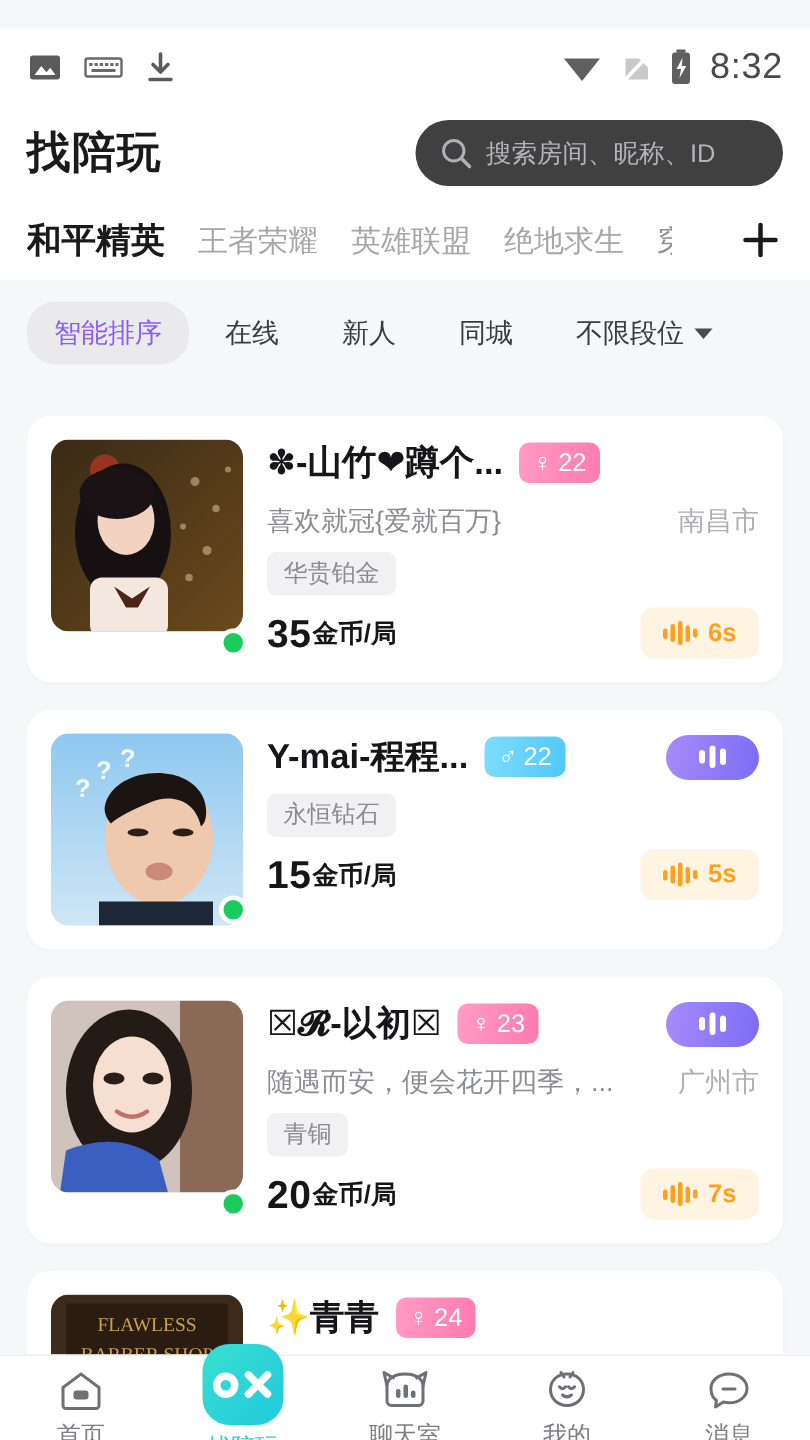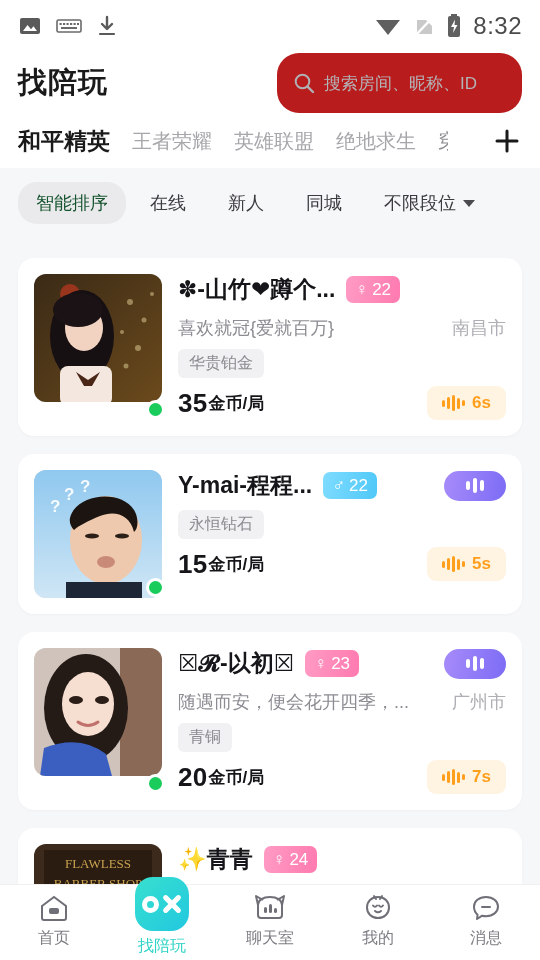--- a/index.html
+++ b/index.html
@@ -9,34 +9,35 @@
     background: #f6f7f9;
     overflow: hidden;
   }
   .phone { position: relative; width: 540px; height: 960px; background: #f6f7f9; }
 
   
   .statusbar {
     height: 52px; background: #ffffff;
     display: flex; align-items: center; justify-content: space-between;
     padding: 0 18px;
+    margin-top: 19px;
   }
   .sb-left { display: flex; align-items: center; gap: 14px; }
   .sb-right { display: flex; align-items: center; gap: 11px; }
   .sb-time { font-size: 24px; color: #4a4a4a; font-weight: 400; letter-spacing: .5px; }
   .ico { display: inline-flex; align-items: center; justify-content: center; }
 
   
   .header { background: #fff; padding: 0 18px; }
   .header-row {
     height: 62px; display: flex; align-items: center; justify-content: space-between;
   }
   .page-title { font-size: 29px; font-weight: 700; color: #1a1a1a; letter-spacing: 1px; }
   .searchbox {
-    width: 245px; height: 60px; border-radius: 22px; background: #b91c1c;
+    width: 245px; height: 44px; border-radius: 22px; background: #404040;
     display: flex; align-items: center; gap: 9px; padding: 0 16px;
   }
   .search-ph { font-size: 17px; color: #b4b4b8; white-space: nowrap; }
 
   
   .tabs {
     display: flex; align-items: center; height: 54px; gap: 22px;
     position: relative; overflow: hidden;
   }
   .tab { font-size: 20px; color: #a6a6ab; white-space: nowrap; }
@@ -50,21 +51,21 @@
 
   
   .filters {
     background: #f6f7f9; display: flex; align-items: center;
     padding: 14px 18px 12px 18px; gap: 6px;
   }
   .chip {
     font-size: 18px; color: #3b3b40; padding: 9px 18px; border-radius: 19px;
     white-space: nowrap;
   }
-  .chip.selected { background: #eaeaec; color: #14532d; }
+  .chip.selected { background: #eaeaec; color: #8b5cf6; }
   .chip.dropdown { display: flex; align-items: center; gap: 7px; }
   .caret {
     width: 0; height: 0; border-left: 6px solid transparent;
     border-right: 6px solid transparent; border-top: 7px solid #4a4a4f;
   }
 
   
   .list {
     position: absolute; top: 258px; left: 0; right: 0; bottom: 76px;
     padding: 0 18px; overflow: hidden;

